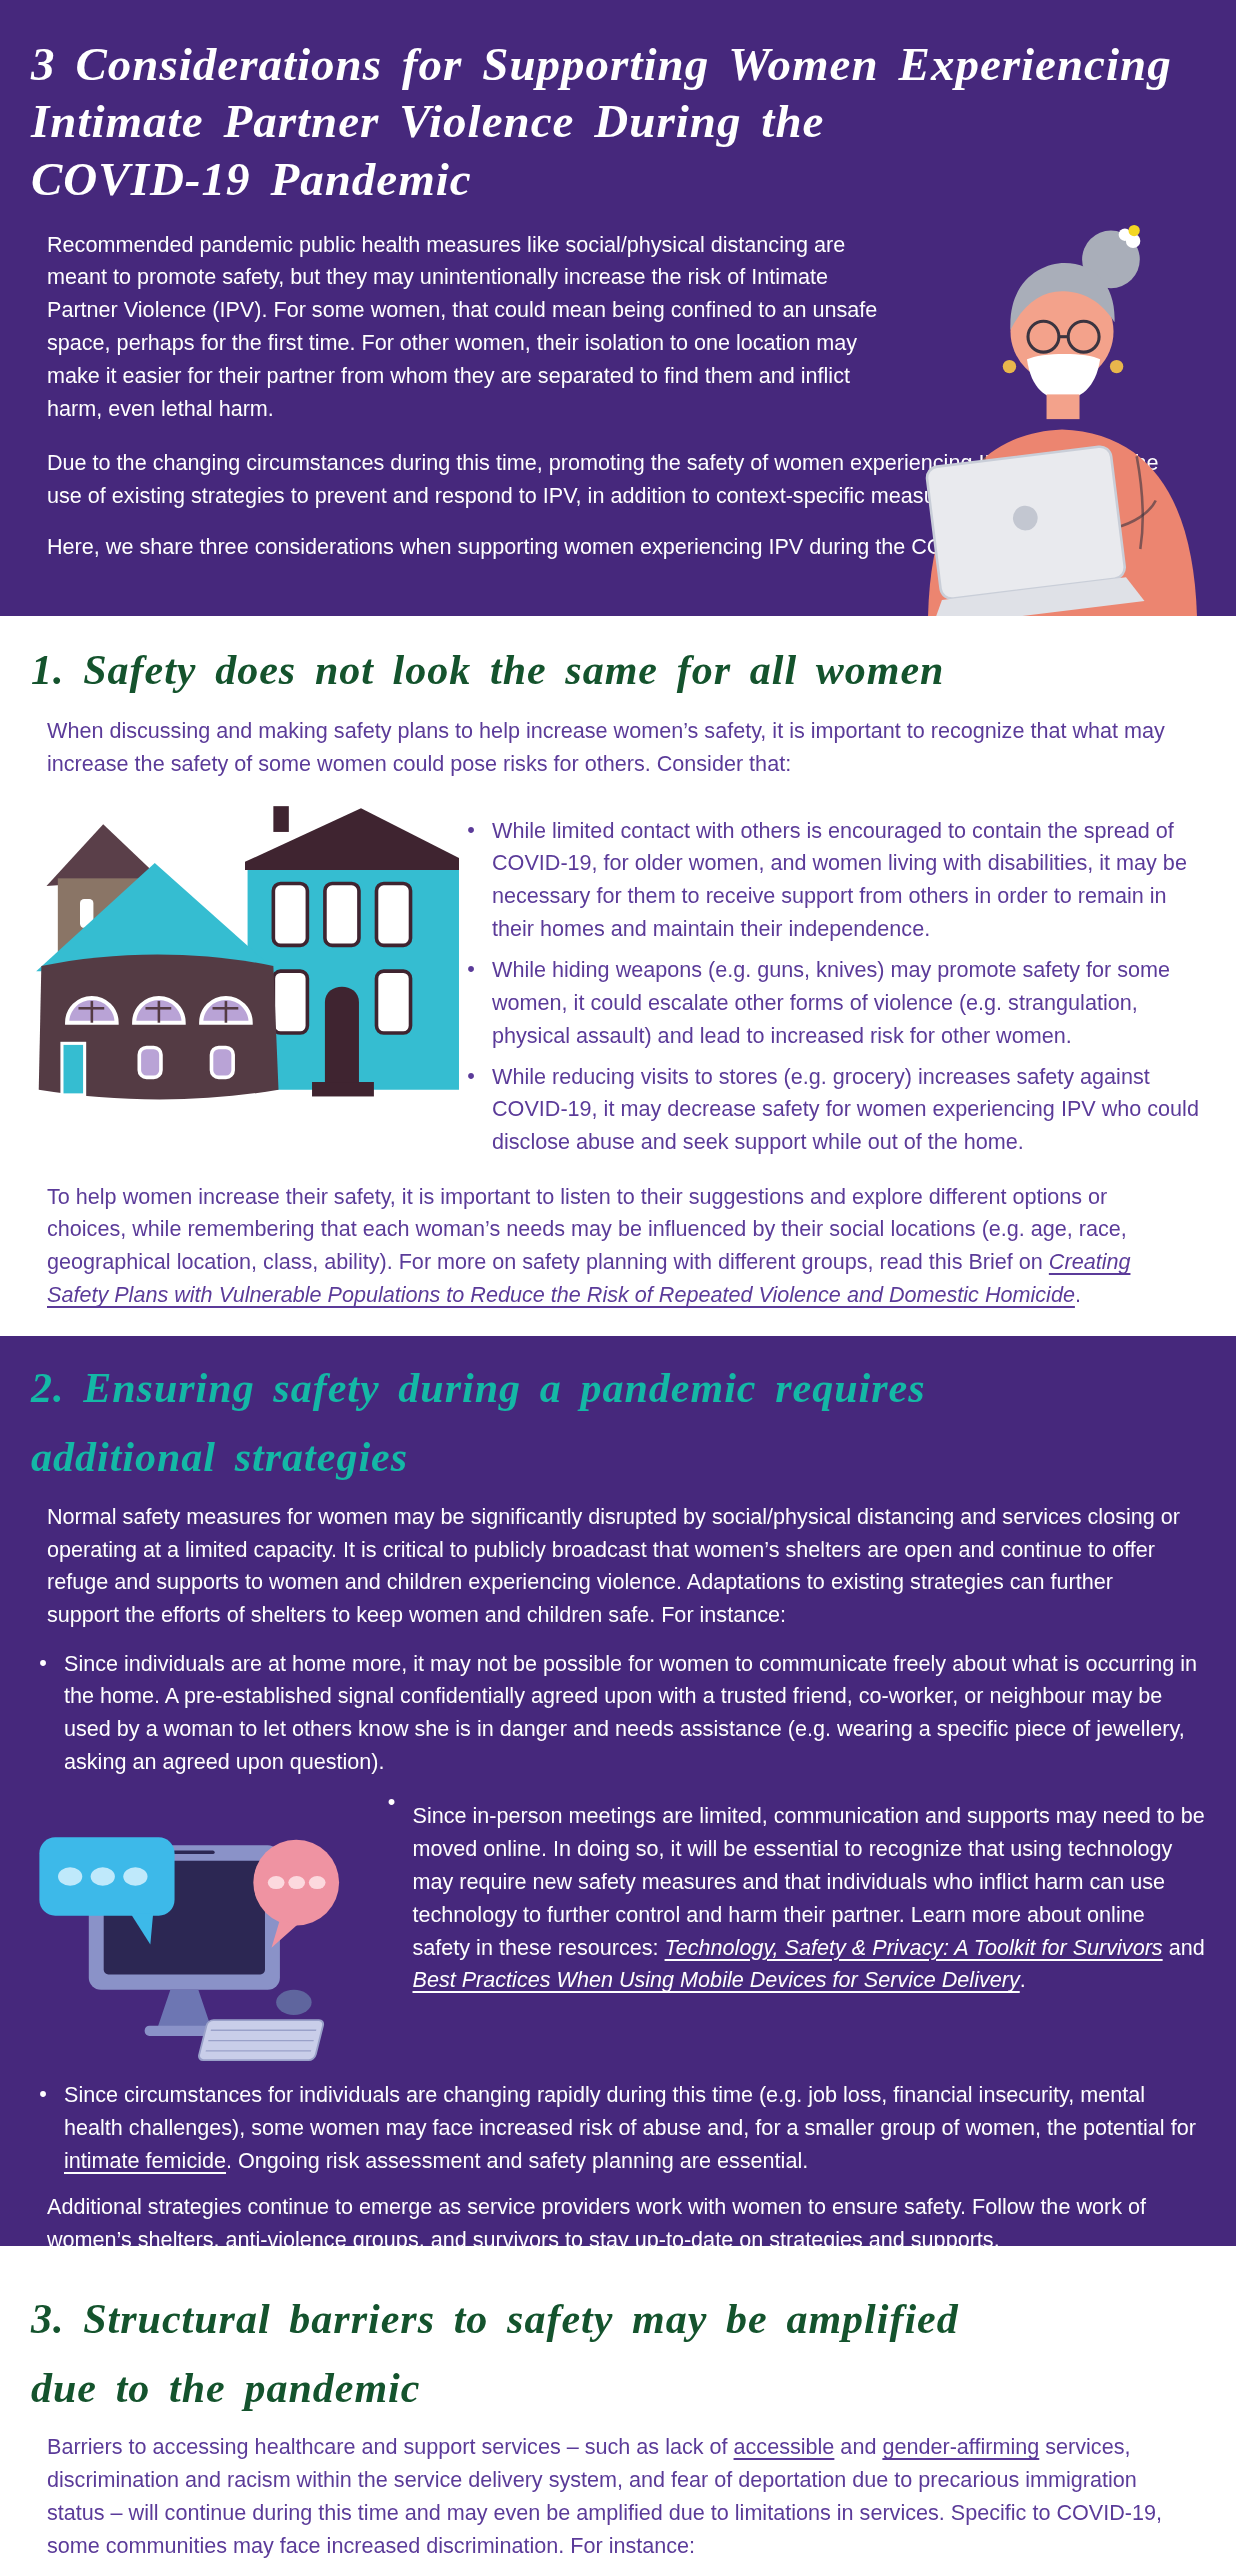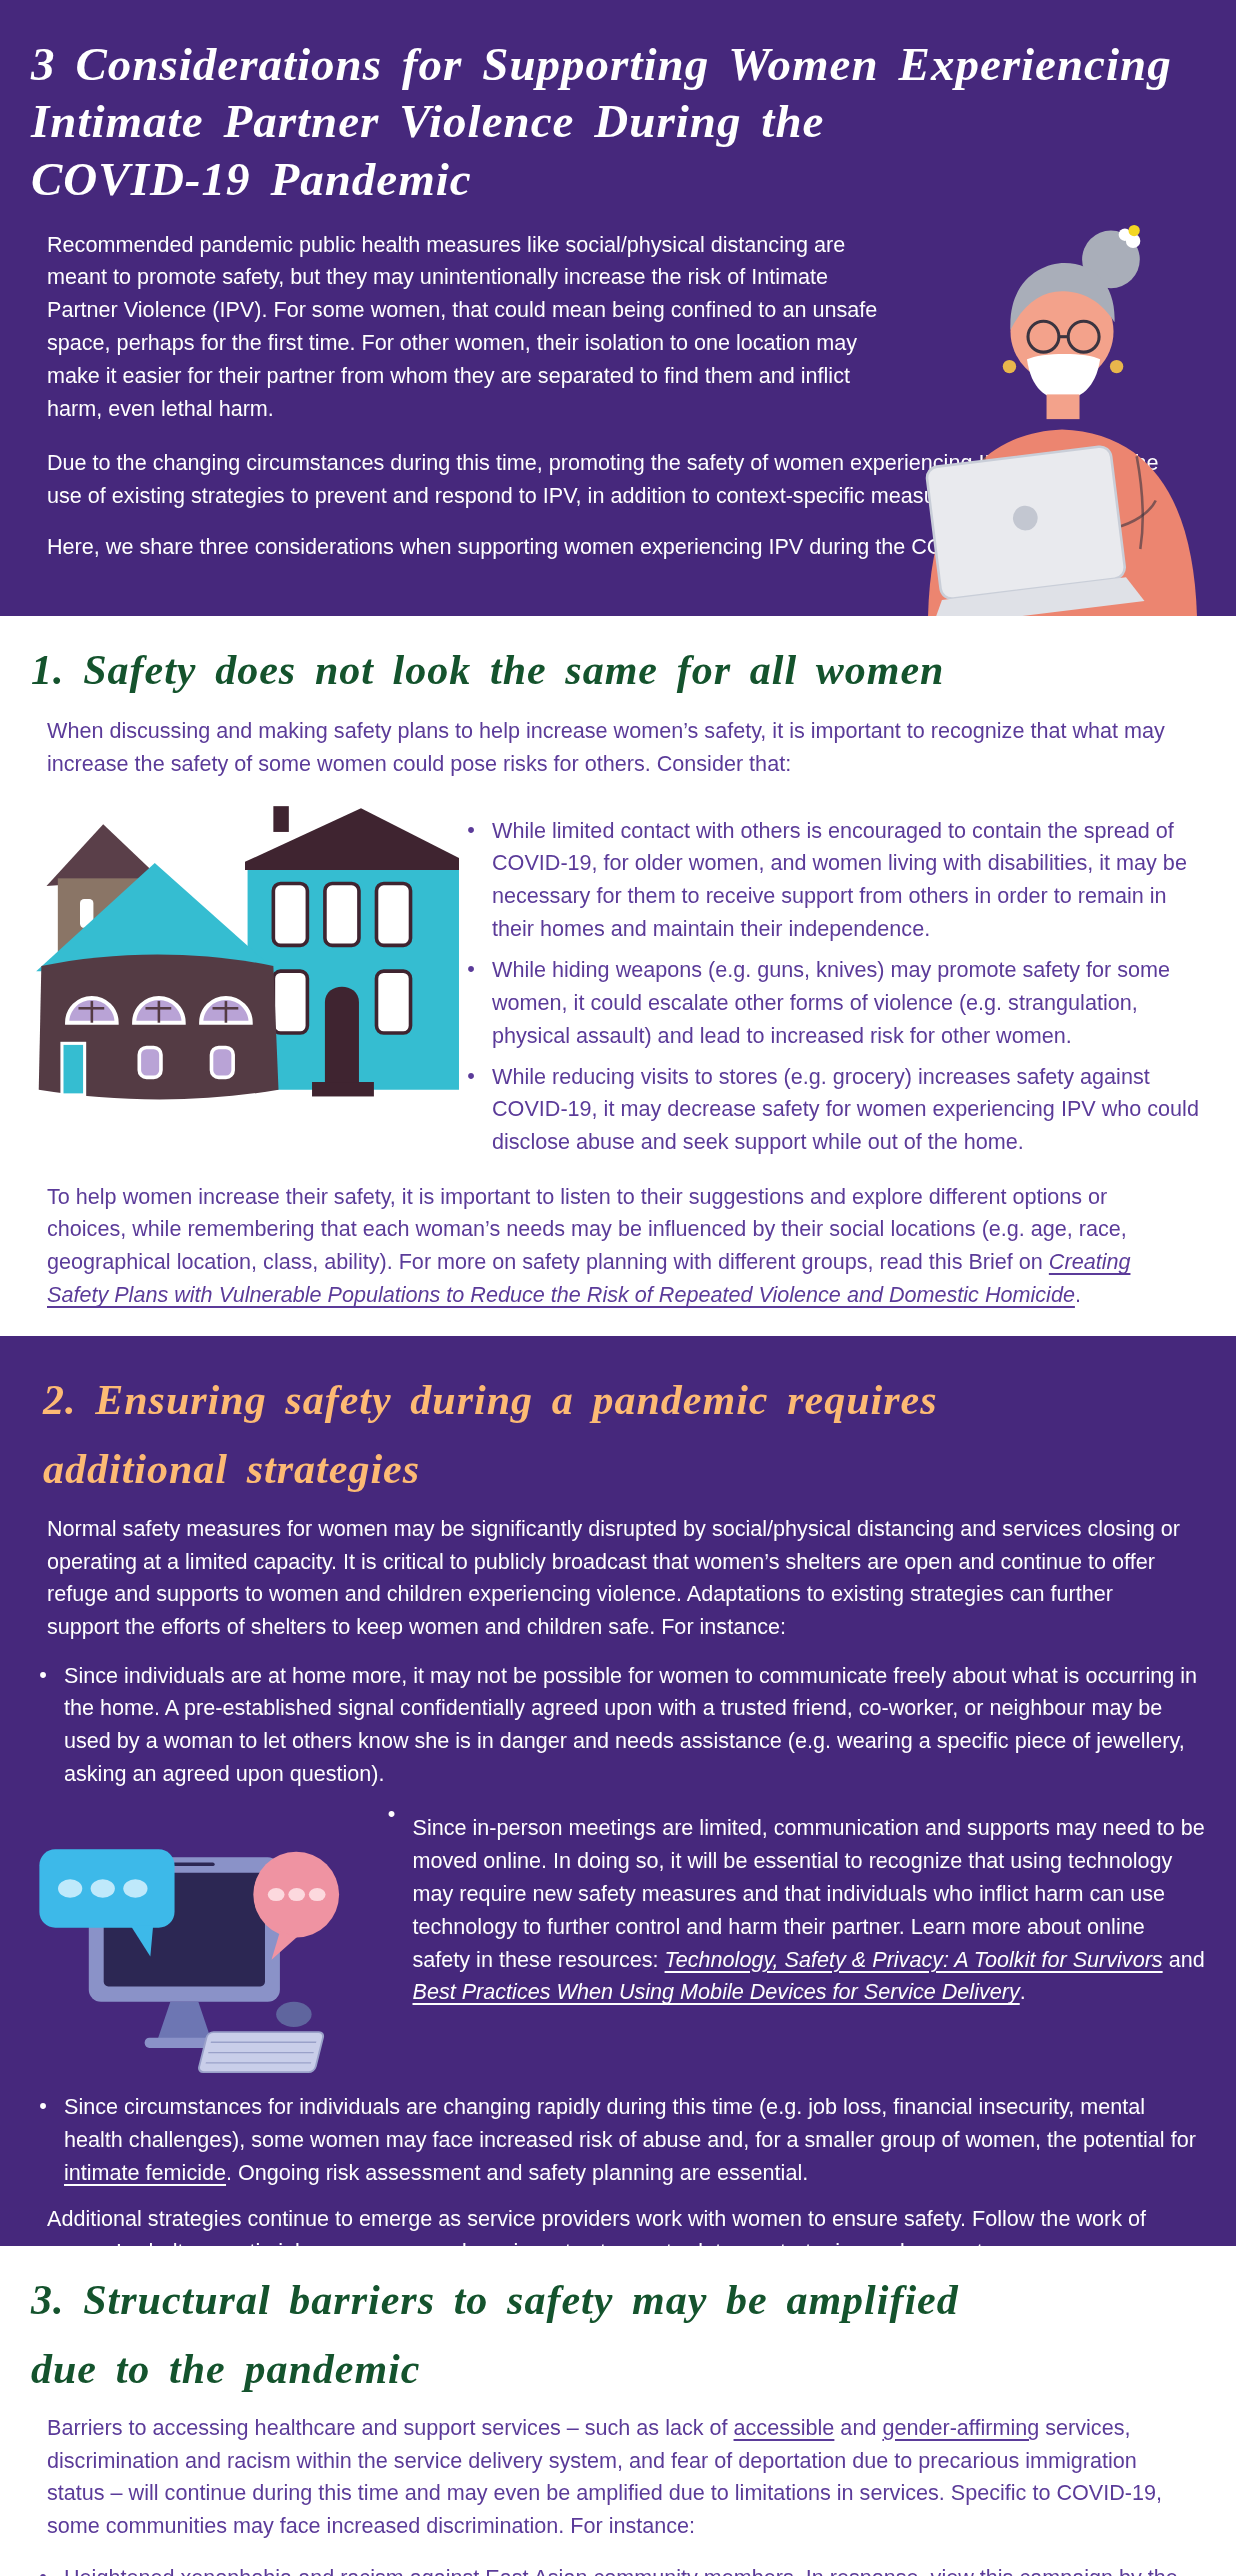--- a/index.html
+++ b/index.html
@@ -2,21 +2,21 @@
 <html style="font-size:8.2px"><head>
 <meta charset="utf-8">
 <style>
   html,body{margin:0;padding:0;}
   body{width:1236px;background:#ffffff;font-family:"Liberation Sans",sans-serif;color:#5b3b99;}
   .sec{position:relative;box-sizing:border-box;overflow:hidden;width:1236px;}
   .purplebg{background:#46287c;color:#ffffff;}
   .hand{font-family:cursive;font-style:italic;font-weight:bold;letter-spacing:1px;word-spacing:7.2px;}
   .title{font-size:47px;line-height:1.22;color:#ffffff;margin:0;}
   .h2p{font-size:42px;line-height:1.2;color:#14532d;margin:0;}
-  .h2w{font-size:42px;line-height:1.2;color:#fdba74;margin:12px;}
+  .h2w{font-size:42px;line-height:1.2;color:#14b8a6;margin:0;}
   p{margin:16px;font-size:21.6px;line-height:1.52;}
   .bullet{position:relative;padding-left:33px;margin-bottom:8.2px;font-size:21.6px;line-height:1.52;}
   .bullet::before{content:"\2022";position:absolute;left:8.2px;top:-1px;}
   .lnk{text-decoration:underline;text-underline-offset:3.6px;text-decoration-thickness:1.5px;}
   .it{font-style:italic;}
   .sec-header{height:616px;padding:36px 31px 16px;}
   .sec-header .title-block{margin-bottom:20.6px;}
   .p1{max-width:845px;margin-bottom:21.6px;}
   .p2{max-width:1175px;margin-bottom:18.5px;}
   .hero{position:absolute;right:4.1px;top:214px;width:340px;height:402px;}
@@ -27,21 +27,21 @@
   .houses{flex:none;width:428px;height:330px;}
   .bullets-col{flex:1;padding-top:13.4px;}
   .closing{margin-top:13.4px;max-width:1175px;}
   .sec-two{height:910px;padding:27px 31px 0;}
   .sec-two h2{margin-bottom:18.5px;}
   .sec-two .intro{max-width:1175px;margin-bottom:15.5px;}
   .row2{display:flex;gap:18.5px;align-items:flex-start;margin:5.2px 0 3.1px;}
   .computer{flex:none;width:330px;height:289px;}
   .row2 .bullet{padding-top:13.4px;}
   .sec-three{height:970px;padding:29px 31px 0;background:#fff;}
-  .sec-three h2{margin-bottom:18.5px;}
+  .sec-three h2{margin-bottom:18.5px;margin-top:19px;}
   .sec-three .intro{max-width:1175px;margin-bottom:18.5px;}
 </style>
 </head>
 <body>
 
 <div class="sec sec-header purplebg">
   <div class="title-block">
     <h1 class="title hand">3 Considerations for Supporting Women Experiencing</h1>
     <h1 class="title hand">Intimate Partner Violence During the</h1>
     <h1 class="title hand">COVID-19 Pandemic</h1>

